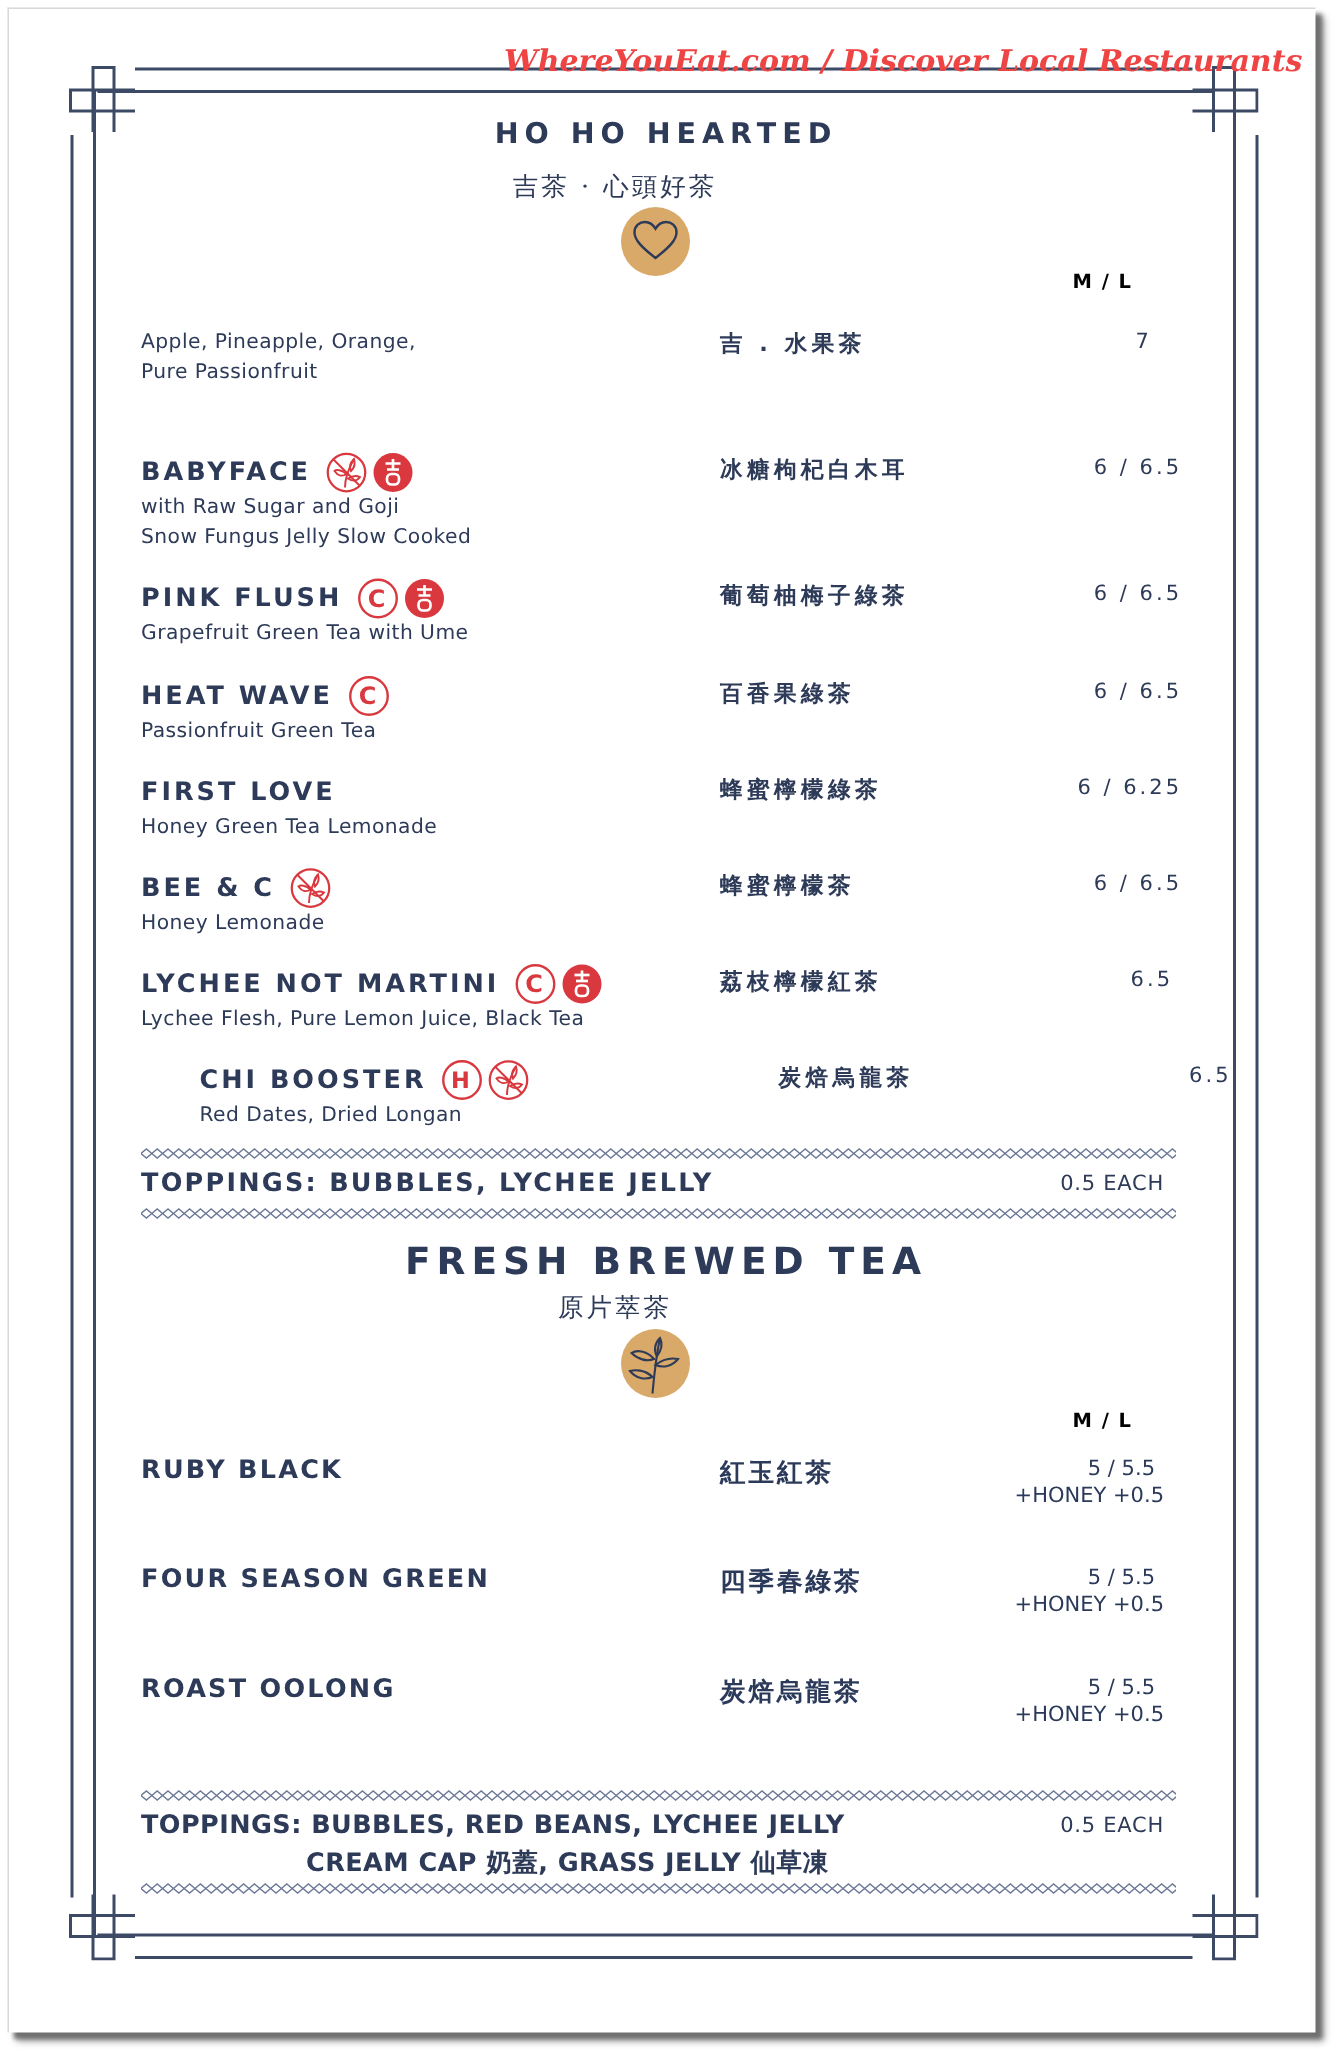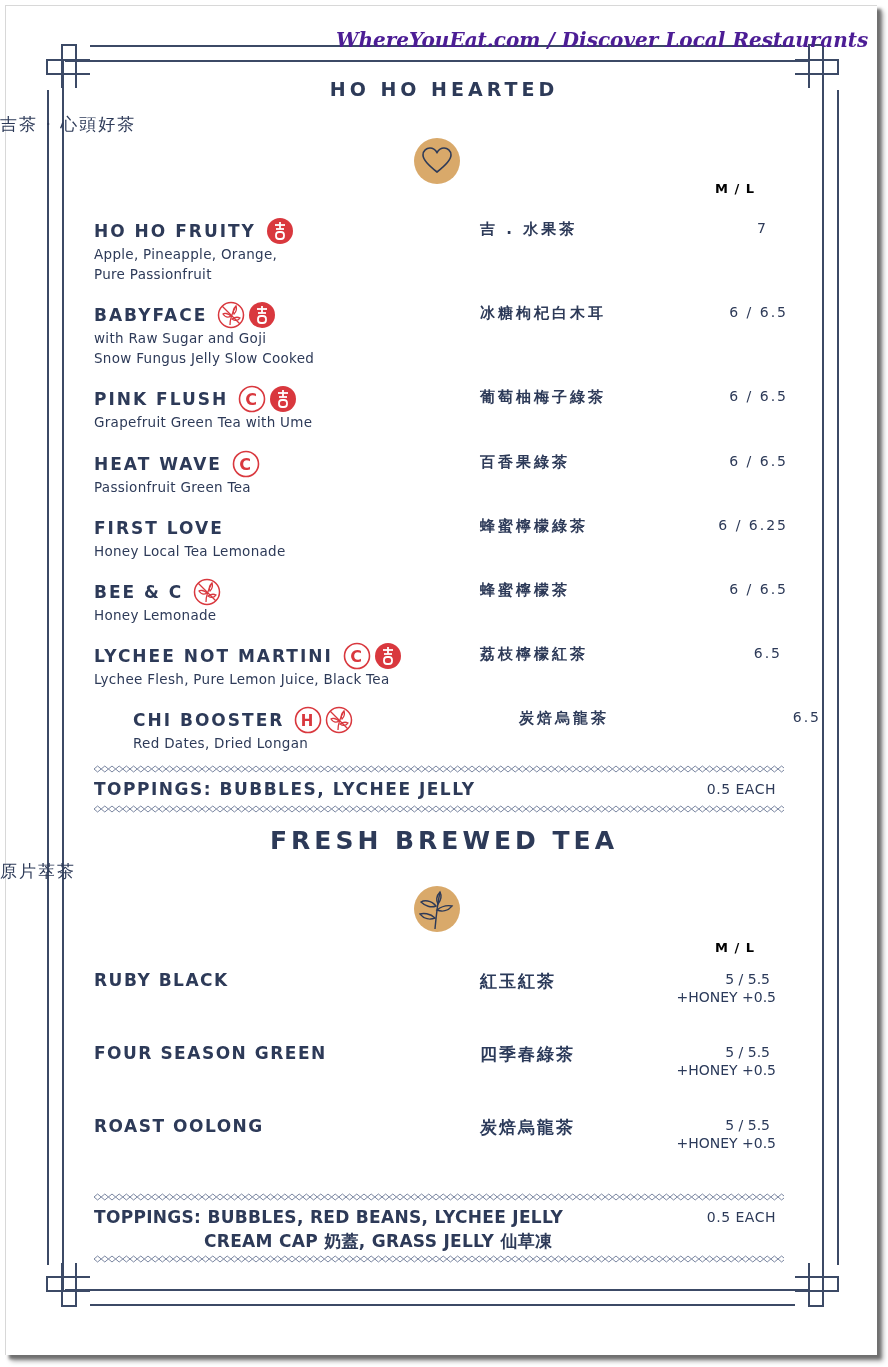--- a/index.html
+++ b/index.html
@@ -14,31 +14,31 @@
   }
 
   
   .frame-line { position: absolute; background: #3c4a66; }
   .corner { position: absolute; width: 44px; height: 44px; }
   .corner svg { width: 44px; height: 44px; display: block; }
 
   .watermark {
     position: absolute; left: 336px; top: 28px; width: 530px;
     font-family: "DejaVu Serif", serif; font-style: italic; font-weight: bold;
-    font-size: 20px; color: #4c1d95; letter-spacing: 0px; white-space: nowrap;
+    font-size: 20px; color: #ef4444; letter-spacing: 0px; white-space: nowrap;
     background: transparent; z-index: 5;
   }
 
   .section-title {
     position: absolute; left: 0; width: 888px; text-align: center;
     font-family: "DejaVu Sans", sans-serif; font-weight: bold;
     letter-spacing: 4px; color: #2d3a58;
   }
   .section-sub {
-    position: absolute; left: 0; width: 820px; text-align: left;
+    position: absolute; left: 0; width: 820px; text-align: center;
     font-family: "DejaVu Serif", serif; font-size: 17px; color: #2d3a58; letter-spacing: 2px;
   }
   .badge-circle {
     position: absolute; width: 46px; height: 46px; border-radius: 50%;
     background: #d9a96a;
   }
   .badge-circle svg { width: 46px; height: 46px; display: block; }
 
   .size-header {
     position: absolute; font-size: 13px; font-weight: bold; color: #000000; letter-spacing: 1px;
@@ -130,36 +130,21 @@
 <div class="section-title" style="top:78px;font-size:19px;">HO HO HEARTED</div>
 <div class="section-sub" style="top:113px;">吉茶 · 心頭好茶</div>
 <div class="badge-circle" style="left:414px;top:138px;">
   <svg viewBox="0 0 46 46">
       <path d="M23 34 C14 27 9 22 9 17 C9 12.5 12.5 10 16 10 C19.5 10 21.5 12 23 14.5 C24.5 12 26.5 10 30 10 C33.5 10 37 12.5 37 17 C37 22 32 27 23 34 Z" fill="none" stroke="#2d3a58" stroke-width="1.6"></path>
     </svg>
 </div>
 <div class="size-header" style="left:715px;top:181px;">M / L</div>
 
 <div id="items1">
-    <div class="item" style="top: 218px;"><div class="item-name">
-        <span>HO HO FRUITY</span>
-        <span class="tags">
-          <span class="tag">
-            <svg viewBox="0 0 28 28">
-              <circle cx="14" cy="14" r="13" fill="#d9383e"></circle>
-              <g stroke="#fff" stroke-width="1.8" fill="none">
-                <line x1="14" y1="5" x2="14" y2="12"></line>
-                <line x1="9" y1="8" x2="19" y2="8"></line>
-                <line x1="10" y1="12" x2="18" y2="12"></line>
-                <rect x="10" y="15" width="8" height="7" rx="3"></rect>
-              </g>
-            </svg>
-          </span>
-        </span>
-      </div><div class="item-desc">Apple, Pineapple, Orange,</div><div class="item-desc">Pure Passionfruit</div><div class="item-cn">吉 . 水果茶</div><div class="item-price" style="padding-right: 20px; width: 150px; right: 6px;">7</div></div>
+    <div class="item" style="top: 218px;"><div class="item-desc">Apple, Pineapple, Orange,</div><div class="item-desc">Pure Passionfruit</div><div class="item-cn">吉 . 水果茶</div><div class="item-price" style="padding-right: 20px; width: 150px; right: 6px;">7</div></div>
     <div class="item" style="top: 302px;"><div class="item-name">
         <span>BABYFACE</span>
         <span class="tags">
           <span class="tag">
             <svg viewBox="0 0 28 28">
               <circle cx="14" cy="14" r="12.5" fill="none" stroke="#d9383e" stroke-width="1.5"></circle>
               <g fill="none" stroke="#d9383e" stroke-width="1.3">
                 <line x1="5" y1="5" x2="23" y2="23"></line>
                 <path d="M13 24 C13 18 15 12 19 5"></path>
                 <path d="M19 5 C16 8 16 11 17 13 C19 11 20 8 19 5Z"></path>
@@ -209,21 +194,21 @@
           <span class="tag">
             <svg viewBox="0 0 28 28">
               <circle cx="14" cy="14" r="12.5" fill="none" stroke="#d9383e" stroke-width="1.6"></circle>
               <text x="14" y="19.5" text-anchor="middle" font-family="DejaVu Sans, sans-serif" font-size="16" fill="#d9383e">C</text>
             </svg>
           </span>
         </span>
       </div><div class="item-desc">Passionfruit Green Tea</div><div class="item-cn">百香果綠茶</div><div class="item-price" style="width: 150px; right: 6px;">6 / 6.5</div></div>
     <div class="item" style="top: 515px;"><div class="item-name">
         <span>FIRST LOVE</span>
-      </div><div class="item-desc">Honey Local Tea Lemonade</div><div class="item-cn">蜂蜜檸檬綠茶</div><div class="item-price" style="width: 150px; right: 6px;">6 / 6.25</div></div>
+      </div><div class="item-desc">Honey Green Tea Lemonade</div><div class="item-cn">蜂蜜檸檬綠茶</div><div class="item-price" style="width: 150px; right: 6px;">6 / 6.25</div></div>
     <div class="item" style="top: 579px;"><div class="item-name">
         <span>BEE &amp; C</span>
         <span class="tags">
           <span class="tag">
             <svg viewBox="0 0 28 28">
               <circle cx="14" cy="14" r="12.5" fill="none" stroke="#d9383e" stroke-width="1.5"></circle>
               <g fill="none" stroke="#d9383e" stroke-width="1.3">
                 <line x1="5" y1="5" x2="23" y2="23"></line>
                 <path d="M13 24 C13 18 15 12 19 5"></path>
                 <path d="M19 5 C16 8 16 11 17 13 C19 11 20 8 19 5Z"></path>

